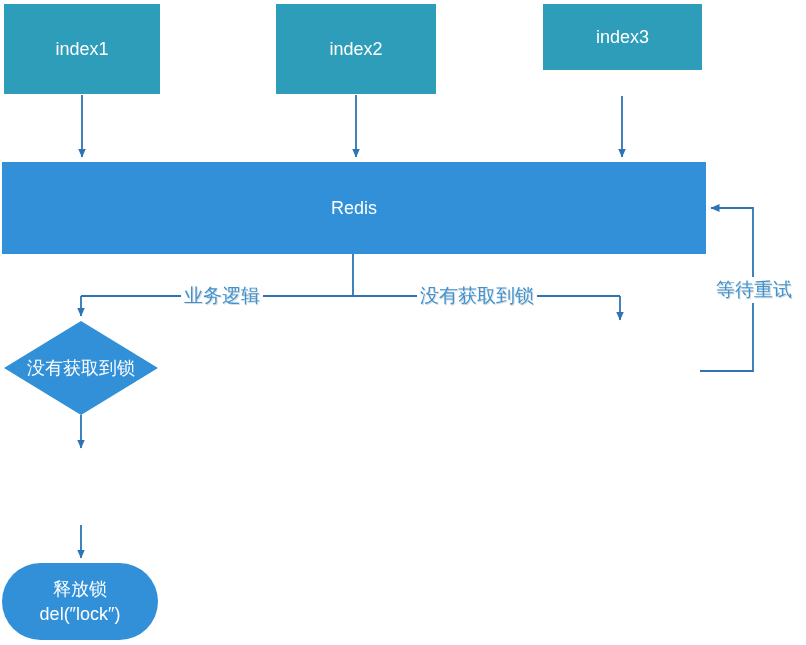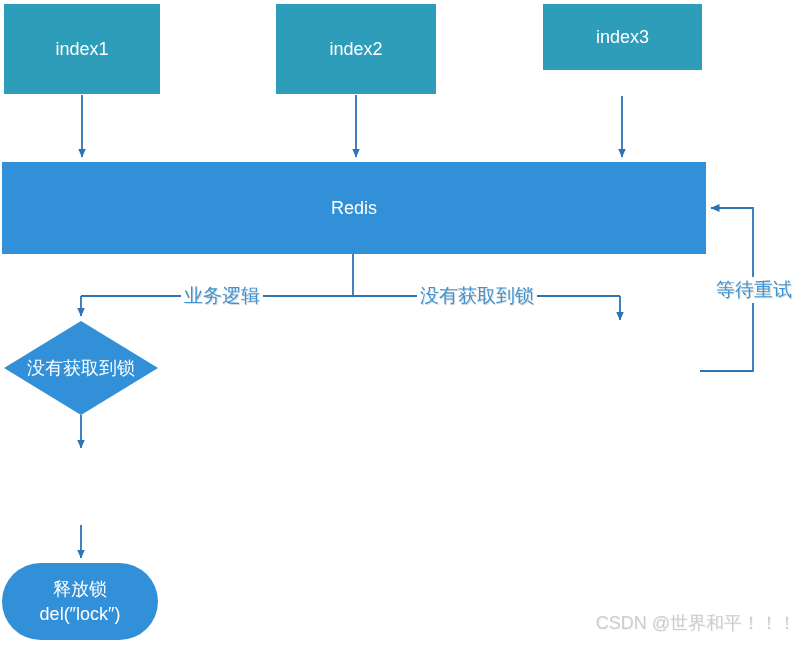--- a/index.html
+++ b/index.html
@@ -111,15 +111,14 @@
 
   <div class="node blue-box terminator">
     <span>释放锁</span>
     <span>del(″lock″)</span>
   </div>
 
   <div class="edge-label lbl-acquired">业务逻辑</div>
   <div class="edge-label lbl-not-acquired">没有获取到锁</div>
   <div class="edge-label lbl-retry">等待重试</div>
 
-  <div class="watermark">CSDN @世界和平！！！</div>
 
 </div>
 
 </body></html>

